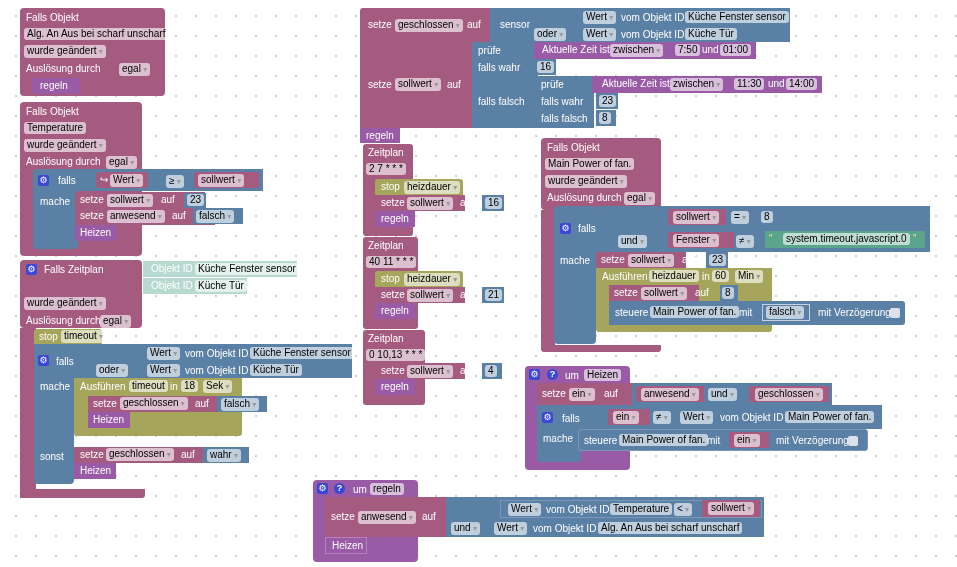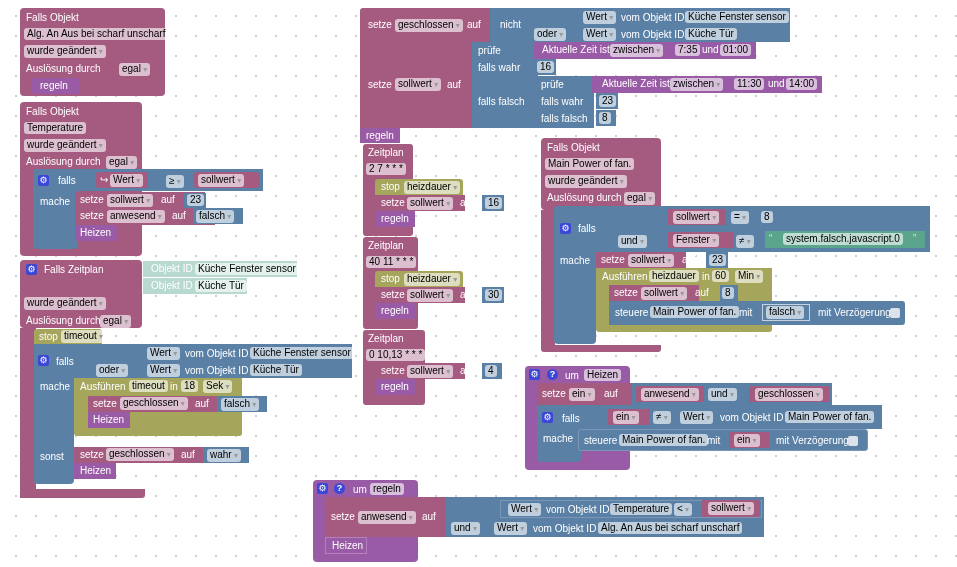--- a/index.html
+++ b/index.html
@@ -135,21 +135,21 @@
 <div class="b fn" style="left:74px;top:463px;width:42px;height:16px;">
     <span class="t" style="left:6px;top:2px;">Heizen</span>
   </div>
 
 <div class="b ev" style="left:360px;top:8px;width:130px;height:34px;border-radius:3px 0 0 0;">
   <span class="t" style="left:8px;top:11px;">setze</span>
   <span class="f dd" style="left:35px;top:11px;">geschlossen</span>
   <span class="t" style="left:107px;top:11px;">auf</span>
 </div>
 <div class="b lg" style="left:490px;top:8px;width:45px;height:34px;">
-    <span class="t" style="left:10px;top:11px;">nicht</span>
+    <span class="t" style="left:10px;top:11px;">sensor</span>
   </div>
 <div class="b lg" style="left:533px;top:8px;width:257px;height:34px;"></div>
 <span class="f dd" style="left:583px;top:11px;">Wert</span>
 <span class="t" style="left:621px;top:12px;">vom Objekt ID</span>
 <span class="f" style="left:685px;top:11px;">Küche Fenster sensor</span>
 <span class="f dd" style="left:534px;top:28px;">oder</span>
 <span class="f dd" style="left:583px;top:28px;">Wert</span>
 <span class="t" style="left:621px;top:29px;">vom Objekt ID</span>
 <span class="f" style="left:685px;top:28px;">Küche Tür</span>
 
@@ -158,21 +158,21 @@
   <span class="f dd" style="left:35px;top:36px;">sollwert</span>
   <span class="t" style="left:87px;top:37px;">auf</span>
 </div>
 <div class="b lg" style="left:472px;top:42px;width:66px;height:86px;"></div>
 <span class="t" style="left:478px;top:45px;">prüfe</span>
 <span class="t" style="left:478px;top:62px;">falls wahr</span>
 <span class="t" style="left:478px;top:96px;">falls falsch</span>
 <div class="b fn" style="left:534px;top:42px;width:222px;height:17px;">
   <span class="t" style="left:8px;top:2px;">Aktuelle Zeit ist</span>
   <span class="f dd" style="left:76px;top:2px;">zwischen</span>
-  <span class="f" style="left:141px;top:2px;">7:35</span>
+  <span class="f" style="left:141px;top:2px;">7:50</span>
   <span class="t" style="left:168px;top:2px;">und</span>
   <span class="f" style="left:186px;top:2px;">01:00</span>
 </div>
 <div class="b lg" style="left:534px;top:59px;width:22px;height:16px;">
     <span class="f" style="left:3px;top:2px;">16</span>
   </div>
 <div class="b lg" style="left:534px;top:76px;width:60px;height:52px;"></div>
 <span class="t" style="left:541px;top:79px;">prüfe</span>
 <span class="t" style="left:541px;top:96px;">falls wahr</span>
 <span class="t" style="left:541px;top:113px;">falls falsch</span>
@@ -220,21 +220,21 @@
 <div class="b tm" style="left:375px;top:271px;width:88px;height:16px;border-radius:3px 3px 0 0;">
   <span class="t" style="left:6px;top:2px;">stop</span>
   <span class="f dd" style="left:29px;top:2px;">heizdauer</span>
 </div>
 <div class="b ev" style="left:375px;top:287px;width:90px;height:16px;">
   <span class="t" style="left:6px;top:2px;">setze</span>
   <span class="f dd" style="left:32px;top:2px;">sollwert</span>
   <span class="t" style="left:85px;top:2px;">auf</span>
 </div>
 <div class="b lg" style="left:482px;top:287px;width:22px;height:16px;">
-    <span class="f" style="left:3px;top:2px;">30</span>
+    <span class="f" style="left:3px;top:2px;">21</span>
   </div>
 <div class="b fn" style="left:375px;top:303px;width:40px;height:16px;">
     <span class="t" style="left:6px;top:2px;">regeln</span>
   </div>
 
 <div class="b ev" style="left:363px;top:330px;width:62px;height:75px;border-radius:3px;">
   <span class="t" style="left:5px;top:3px;">Zeitplan</span>
   <span class="f" style="left:3px;top:19px;">0 10,13 * * *</span>
 </div>
 <div class="b ev" style="left:375px;top:363px;width:90px;height:16px;">
@@ -268,21 +268,21 @@
 <div class="b lg" style="left:759px;top:209px;width:18px;height:16px;">
     <span class="f" style="left:2px;top:2px;">8</span>
   </div>
 <span class="f dd" style="left:618px;top:235px;">und</span>
 <div class="b ev" style="left:668px;top:232px;width:66px;height:16px;">
     <span class="f dd" style="left:5px;top:2px;">Fenster</span>
   </div>
 <span class="f dd" style="left:736px;top:235px;">≠</span>
 <div class="b txt" style="left:765px;top:231px;width:160px;height:17px;">
   <span class="t" style="left:4px;top:2px;color:#e6e6a0;">“</span>
-  <span class="f" style="left:18px;top:2px;">system.falsch.javascript.0</span>
+  <span class="f" style="left:18px;top:2px;">system.timeout.javascript.0</span>
   <span class="t" style="left:148px;top:2px;color:#e6e6a0;">”</span>
 </div>
 <span class="t" style="left:560px;top:255px;">mache</span>
 <div class="b ev" style="left:596px;top:252px;width:90px;height:16px;">
   <span class="t" style="left:5px;top:2px;">setze</span>
   <span class="f dd" style="left:32px;top:2px;">sollwert</span>
   <span class="t" style="left:86px;top:2px;">auf</span>
 </div>
 <div class="b lg" style="left:706px;top:252px;width:22px;height:16px;">
     <span class="f" style="left:3px;top:2px;">23</span>

